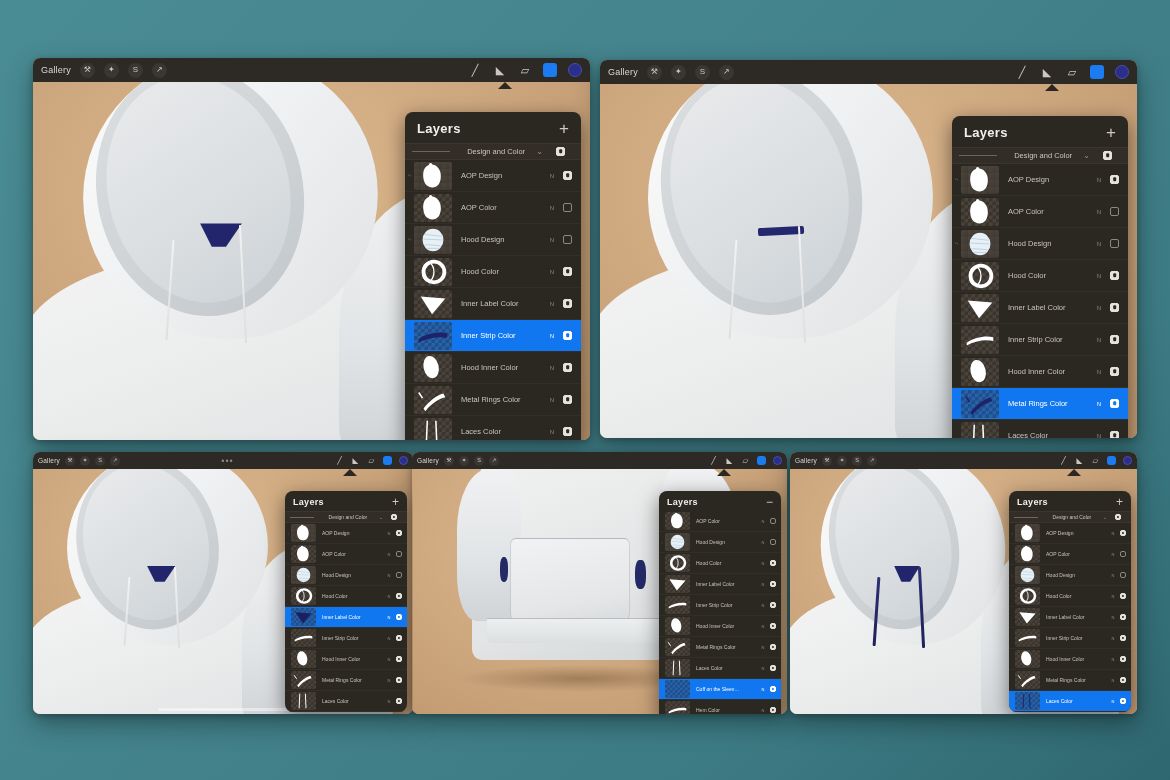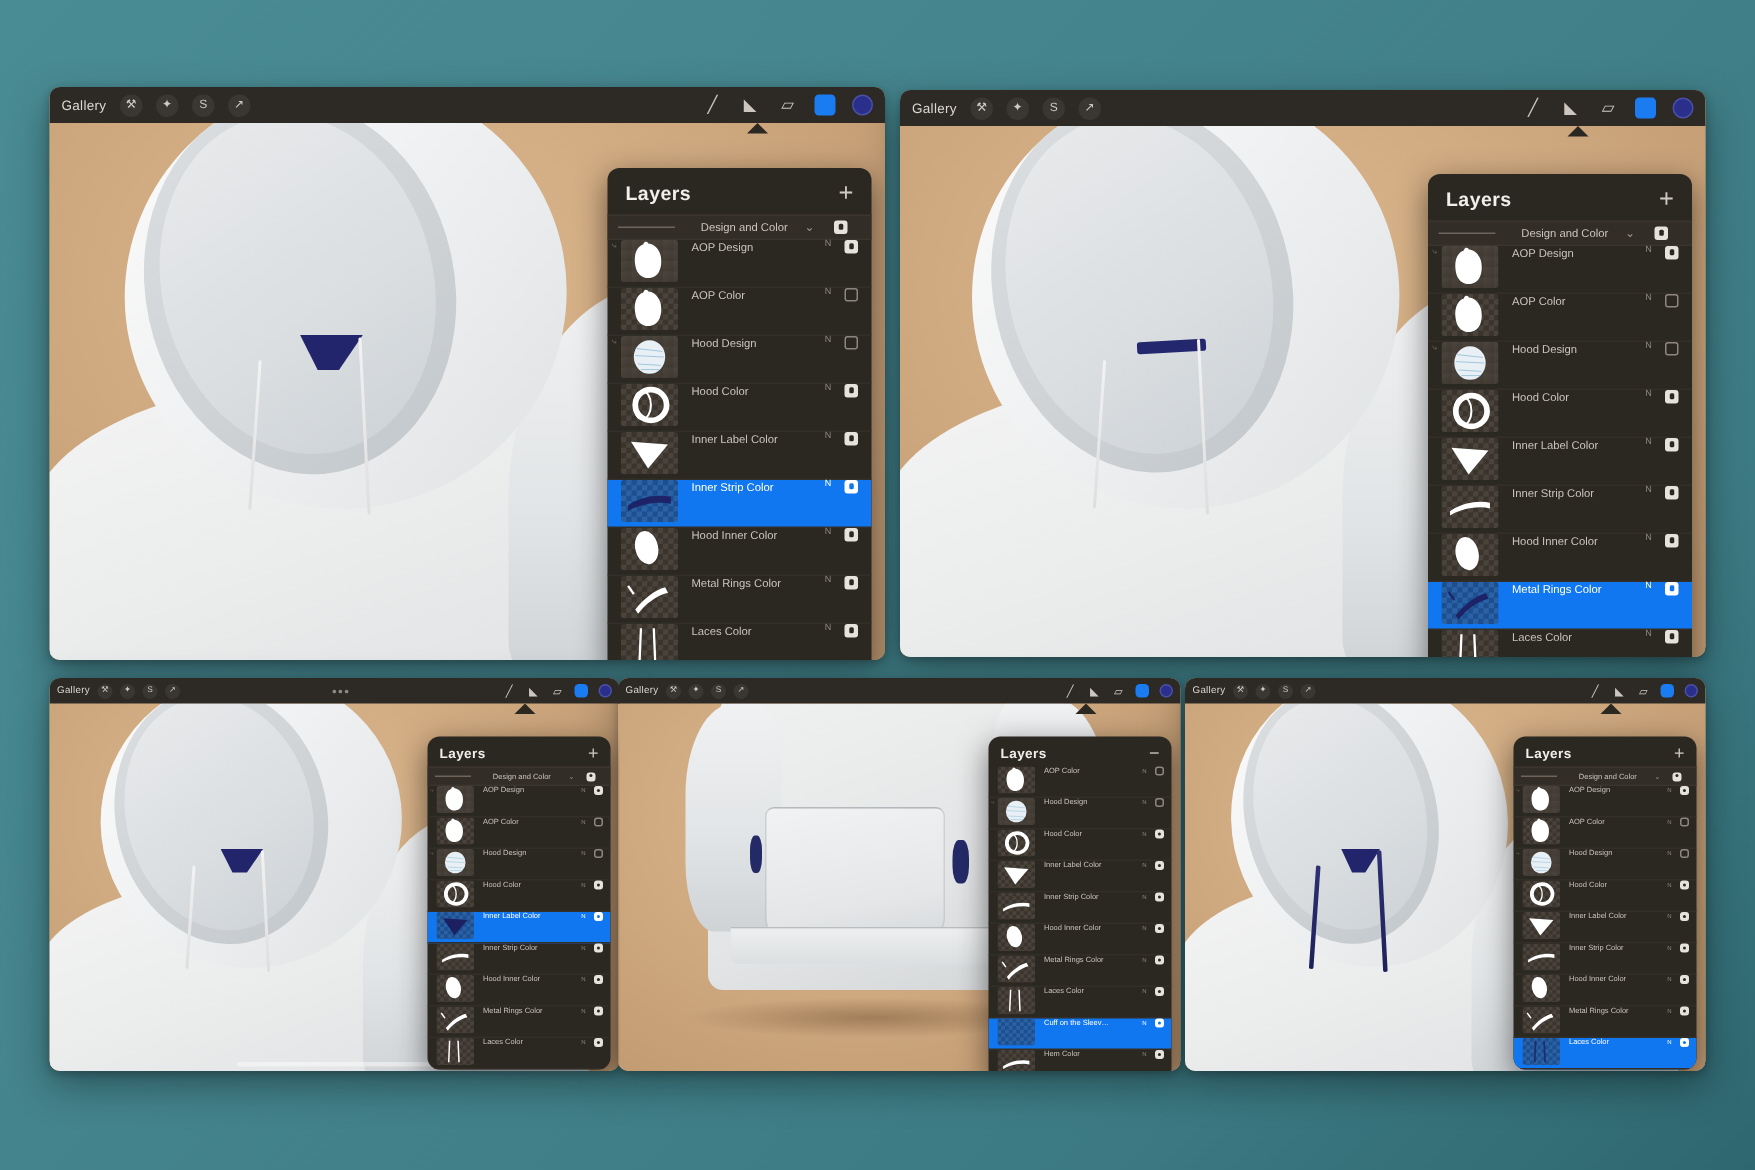--- a/index.html
+++ b/index.html
@@ -165,21 +165,21 @@
     display:flex; align-items:center;
     padding: 4px 8px;
     border-top: 1px solid #3b352e;
     border-bottom: 1px solid #3b352e;
     background: #322d26;
   }
   .group-line { height:1px; background:#6d655b; width:46px; margin-right:6px; }
   .group-name { color:#cbc5bd; flex:1; text-align:center; }
   .chev { color:#9b948b; margin-right:8px; }
   .layer-row {
-    display:flex; 
+    display:flex; align-items:center;
     border-bottom: 1px solid #332e28;
     position: relative;
   }
   .layer-row.sel { background:#1177f0; }
   .layer-row.sel .ln, .layer-row.sel .lmode { color:#ffffff; }
   .clip-ic { color:#6f685f; text-align:center; flex:0 0 auto; }
   .thumb {
     flex:0 0 auto;
     background-color:#3a342d;
     background-image:

